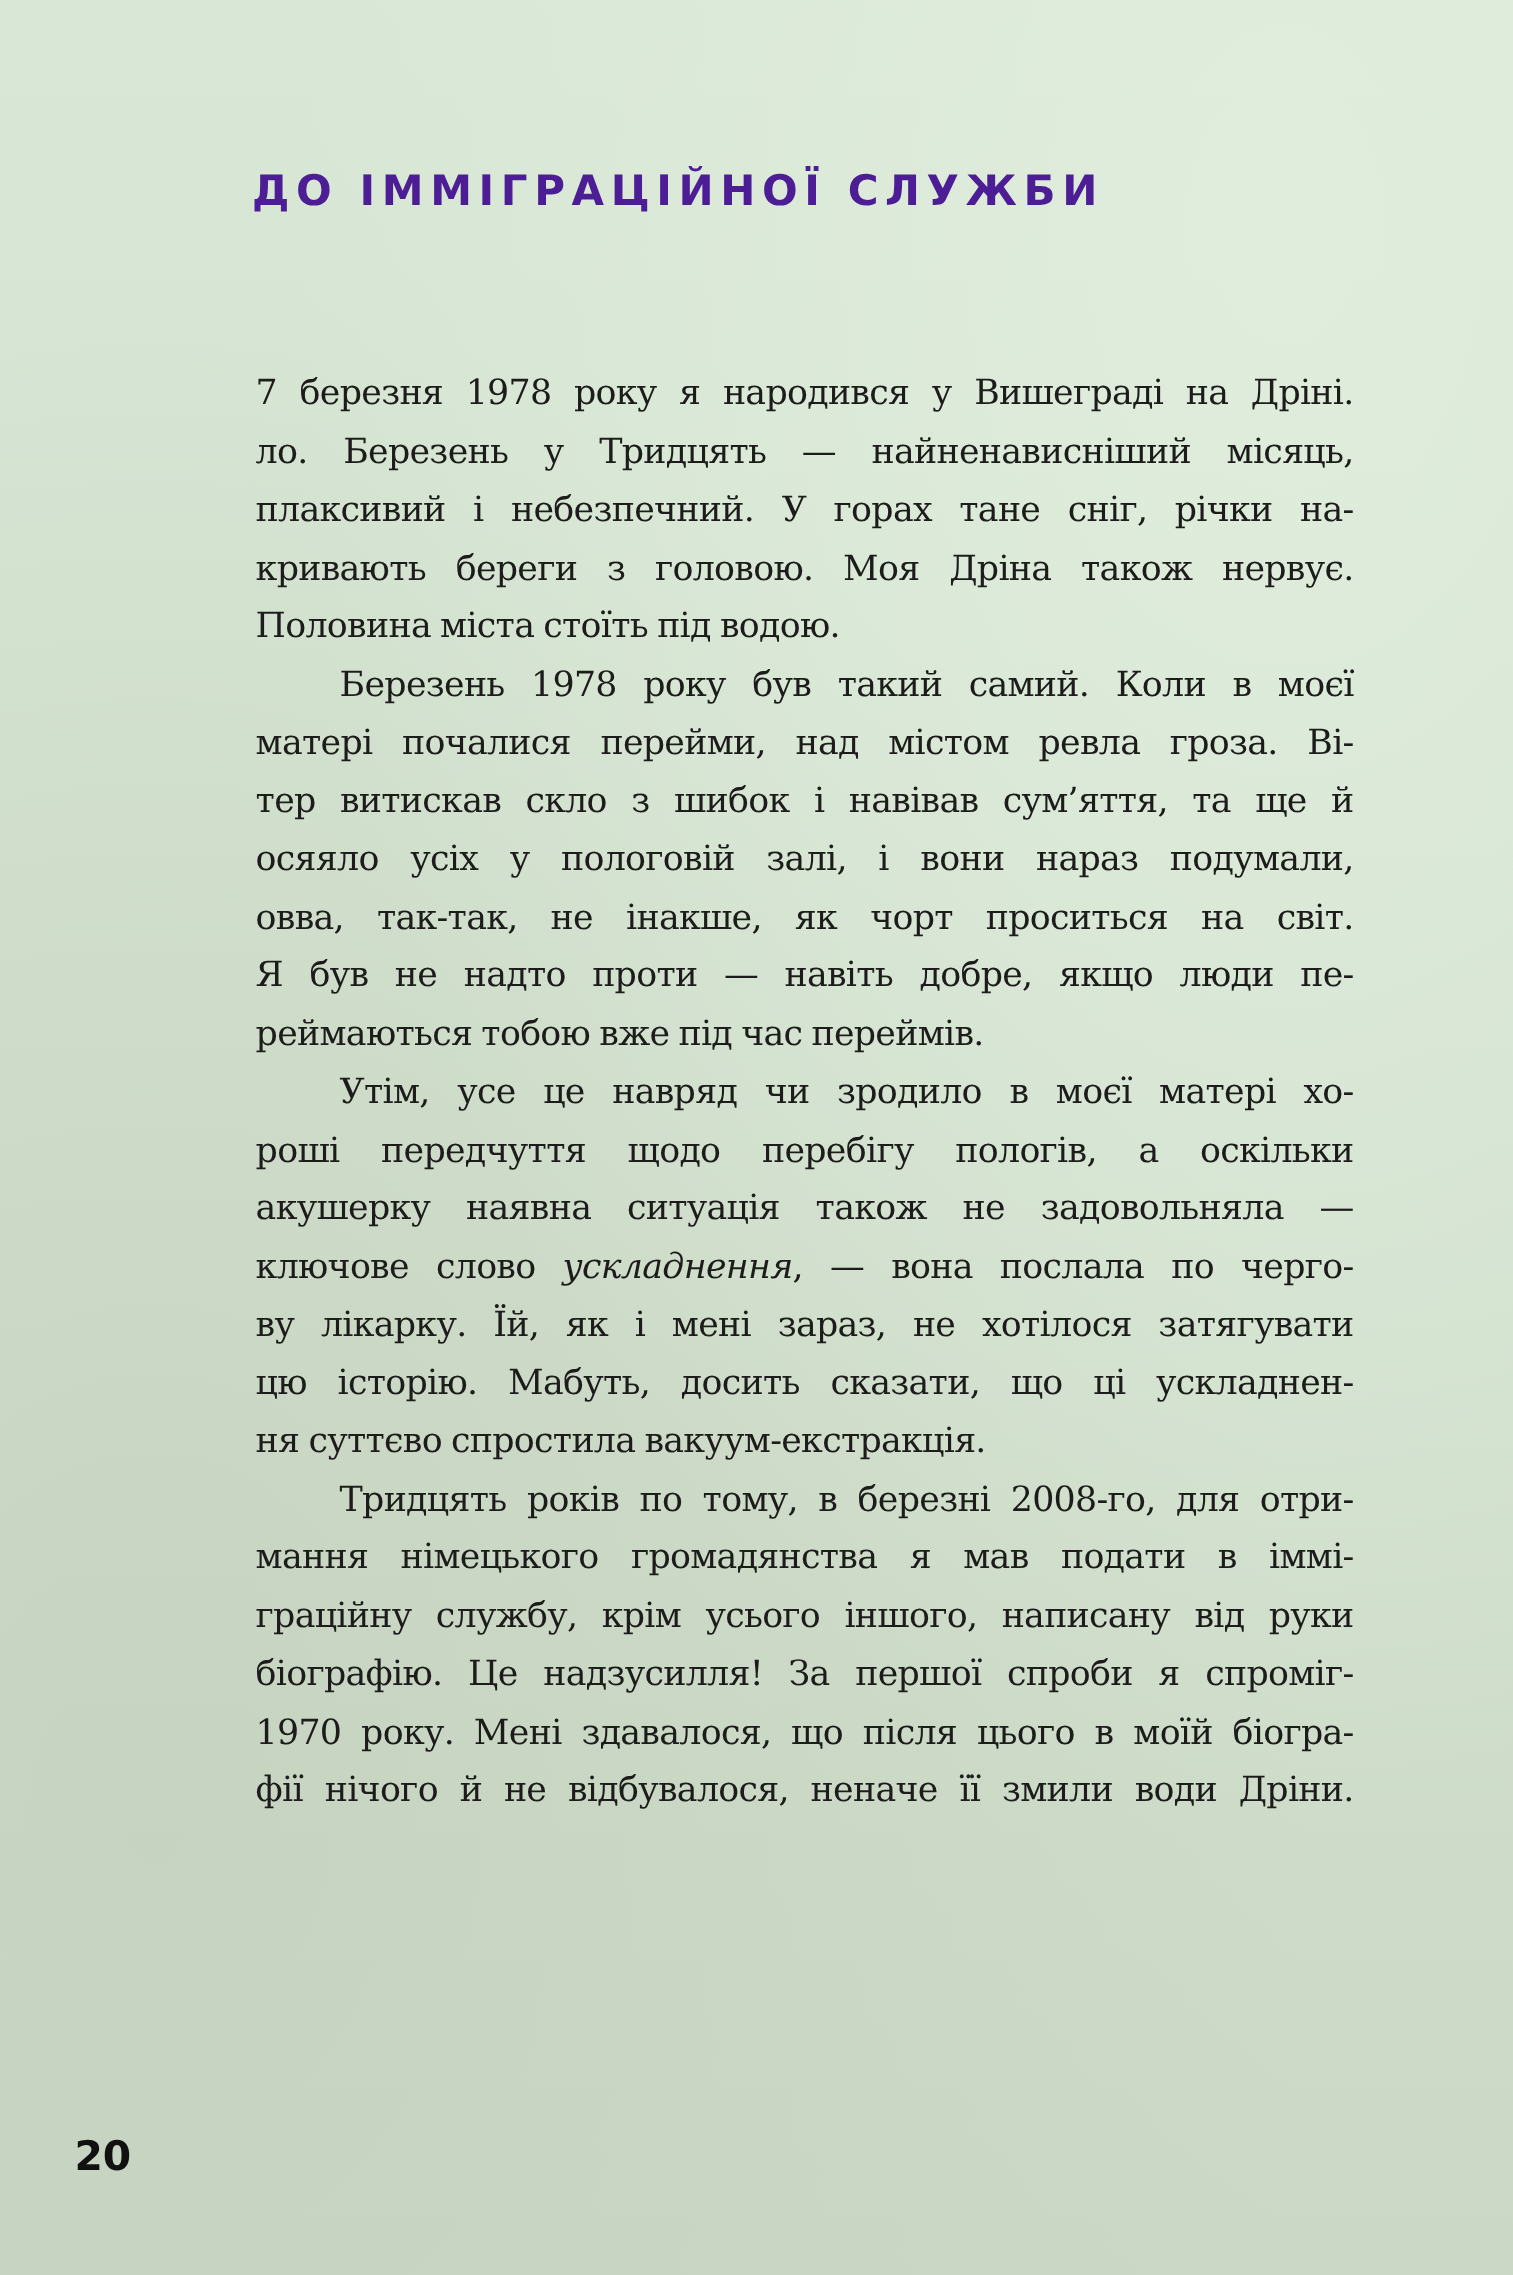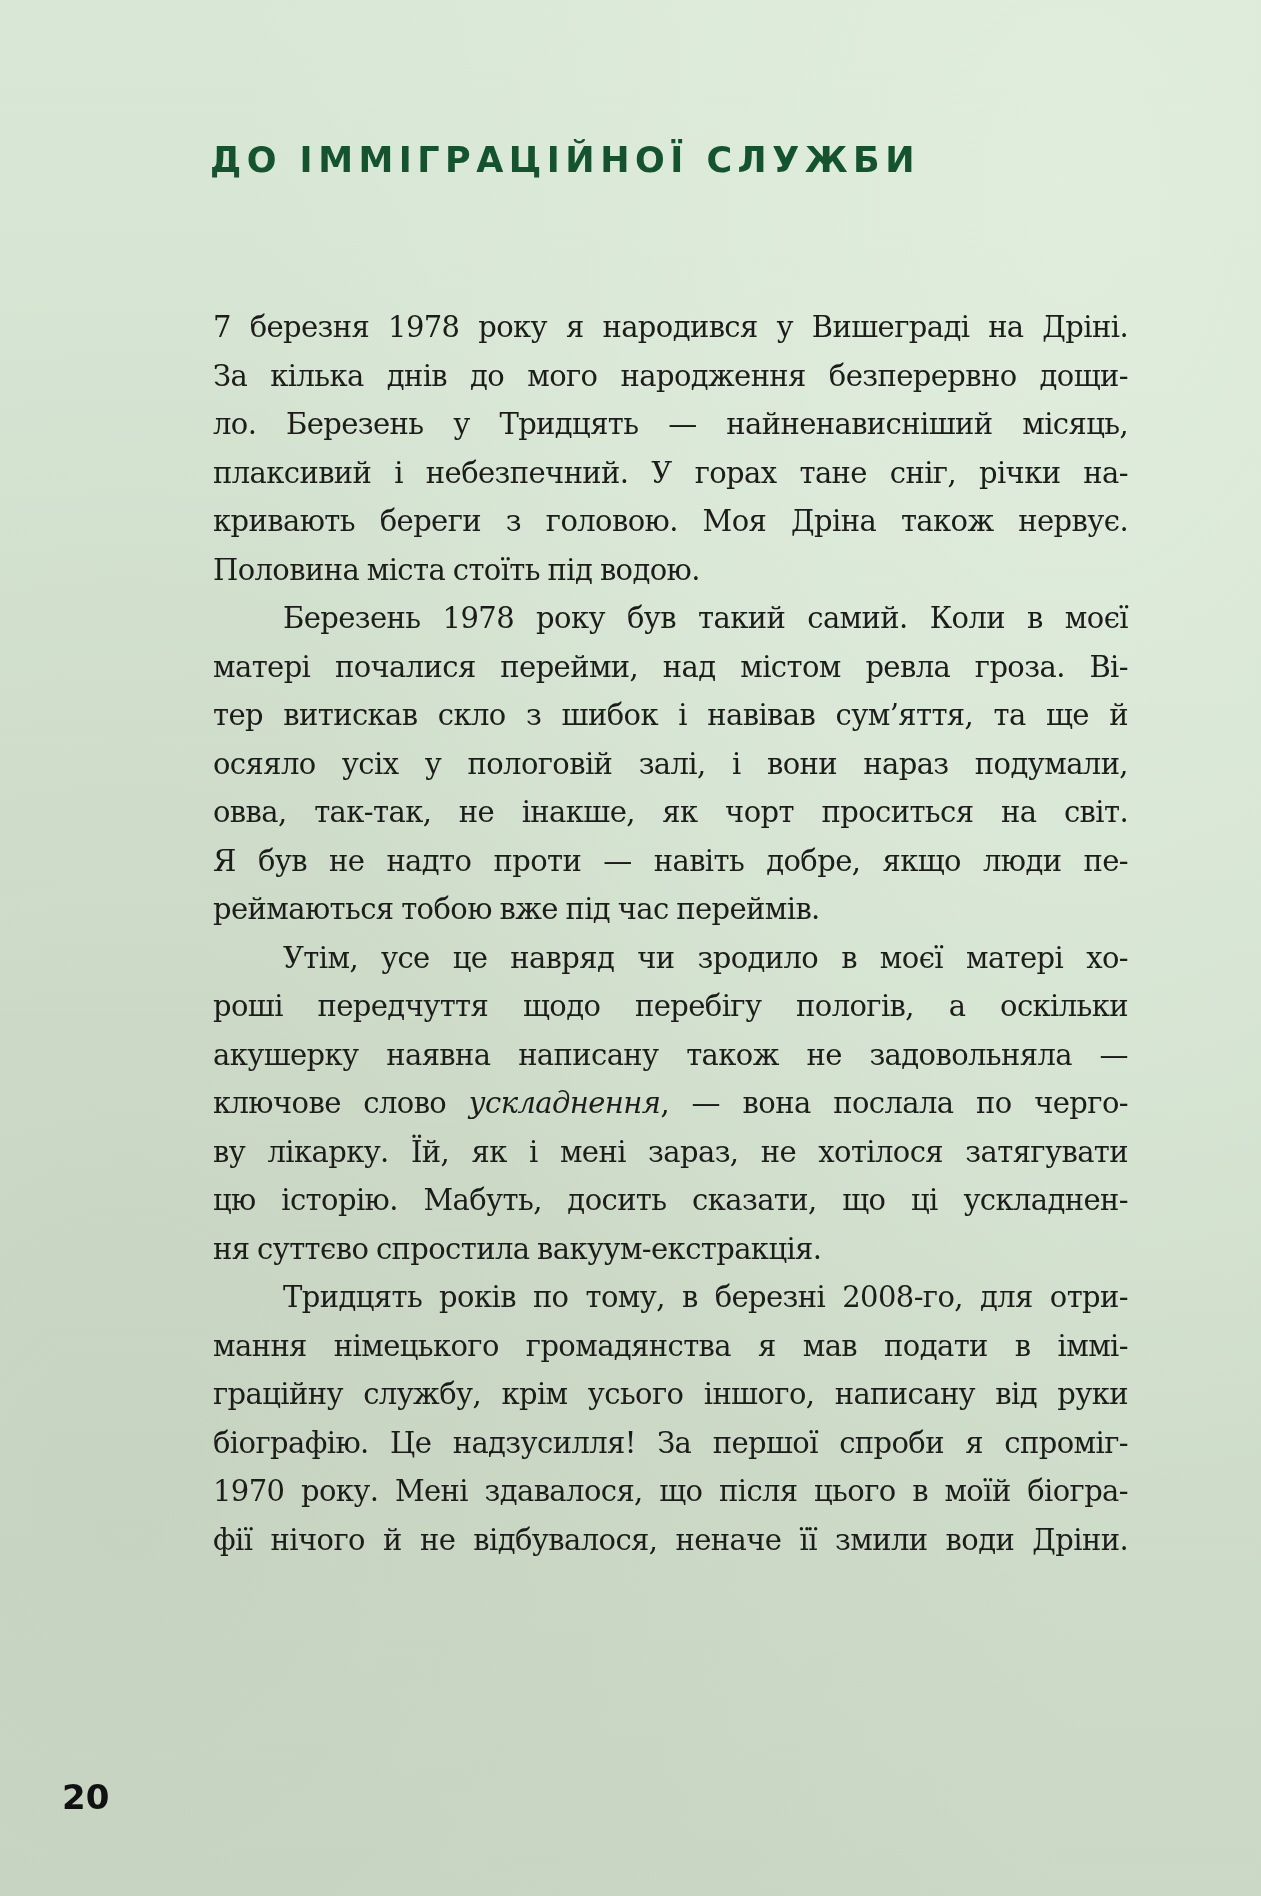--- a/index.html
+++ b/index.html
@@ -26,21 +26,21 @@
     }
     .chapter-title {
       position: absolute;
       left: 210px;
       top: 140px;
       margin: 0;
       font-family: "DejaVu Sans", sans-serif;
       font-weight: bold;
       font-size: 35px;
       letter-spacing: 5.5px;
-      color: #14532d;
+      color: #4c1d95;
       white-space: nowrap;
     }
     .body-text {
       position: absolute;
       left: 213px;
       top: 303px;
       width: 915px;
       font-family: "DejaVu Serif", serif;
       font-size: 29px;
       color: #1c1c1a;
@@ -78,41 +78,40 @@
 <body>
 
 <div class="page">
 
   <h1 class="chapter-title">ДО ІММІГРАЦІЙНОЇ СЛУЖБИ</h1>
 
   <div class="body-text">
 
     <div class="paragraph">
       <span class="line">7 березня 1978 року я народився у Вишеграді на Дріні.</span>
-      <span class="line">За кілька днів до мого народження безперервно дощи-</span>
       <span class="line">ло. Березень у Тридцять — найненависніший місяць,</span>
       <span class="line">плаксивий і небезпечний. У горах тане сніг, річки на-</span>
       <span class="line">кривають береги з головою. Моя Дріна також нервує.</span>
       <span class="line last">Половина міста стоїть під водою.</span>
     </div>
 
     <div class="paragraph">
       <span class="line indent">Березень 1978 року був такий самий. Коли в моєї</span>
       <span class="line">матері почалися перейми, над містом ревла гроза. Ві-</span>
       <span class="line">тер витискав скло з шибок і навівав сум’яття, та ще й</span>
       <span class="line">осяяло усіх у пологовій залі, і вони нараз подумали,</span>
       <span class="line">овва, так-так, не інакше, як чорт проситься на світ.</span>
       <span class="line">Я був не надто проти — навіть добре, якщо люди пе-</span>
       <span class="line last">реймаються тобою вже під час переймів.</span>
     </div>
 
     <div class="paragraph">
       <span class="line indent">Утім, усе це навряд чи зродило в моєї матері хо-</span>
       <span class="line">роші передчуття щодо перебігу пологів, а оскільки</span>
-      <span class="line">акушерку наявна написану також не задовольняла —</span>
+      <span class="line">акушерку наявна ситуація також не задовольняла —</span>
       <span class="line"><span>ключове слово </span><em>ускладнення</em><span>, — вона послала по черго-</span></span>
       <span class="line">ву лікарку. Їй, як і мені зараз, не хотілося затягувати</span>
       <span class="line">цю історію. Мабуть, досить сказати, що ці ускладнен-</span>
       <span class="line last">ня суттєво спростила вакуум-екстракція.</span>
     </div>
 
     <div class="paragraph">
       <span class="line indent">Тридцять років по тому, в березні 2008-го, для отри-</span>
       <span class="line">мання німецького громадянства я мав подати в іммі-</span>
       <span class="line">граційну службу, крім усього іншого, написану від руки</span>

